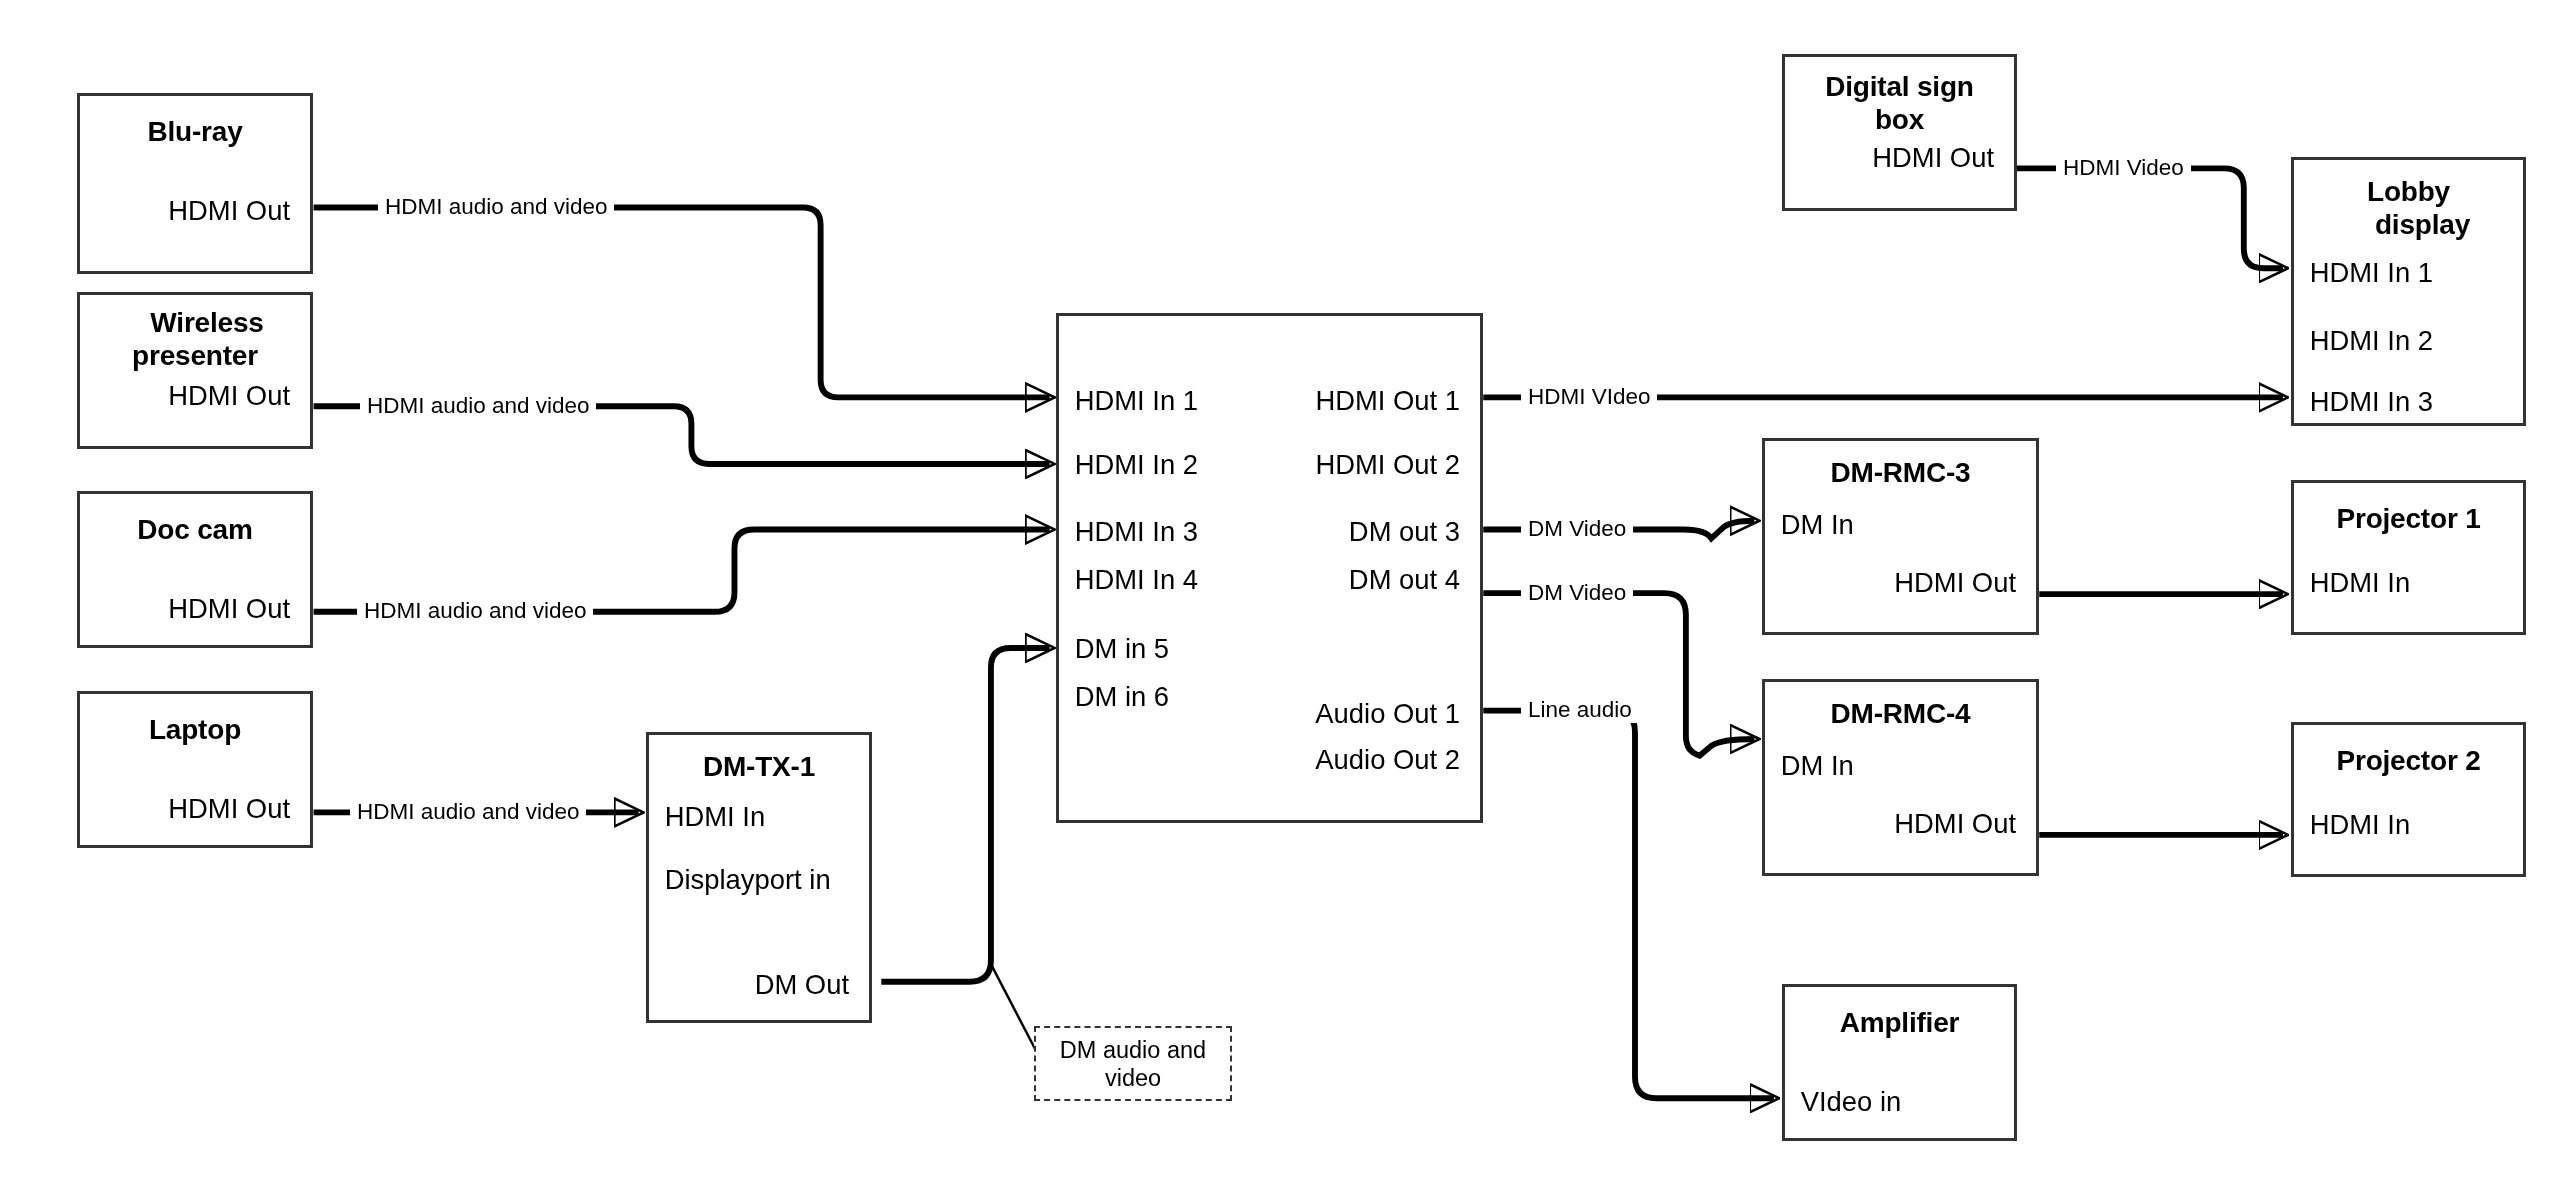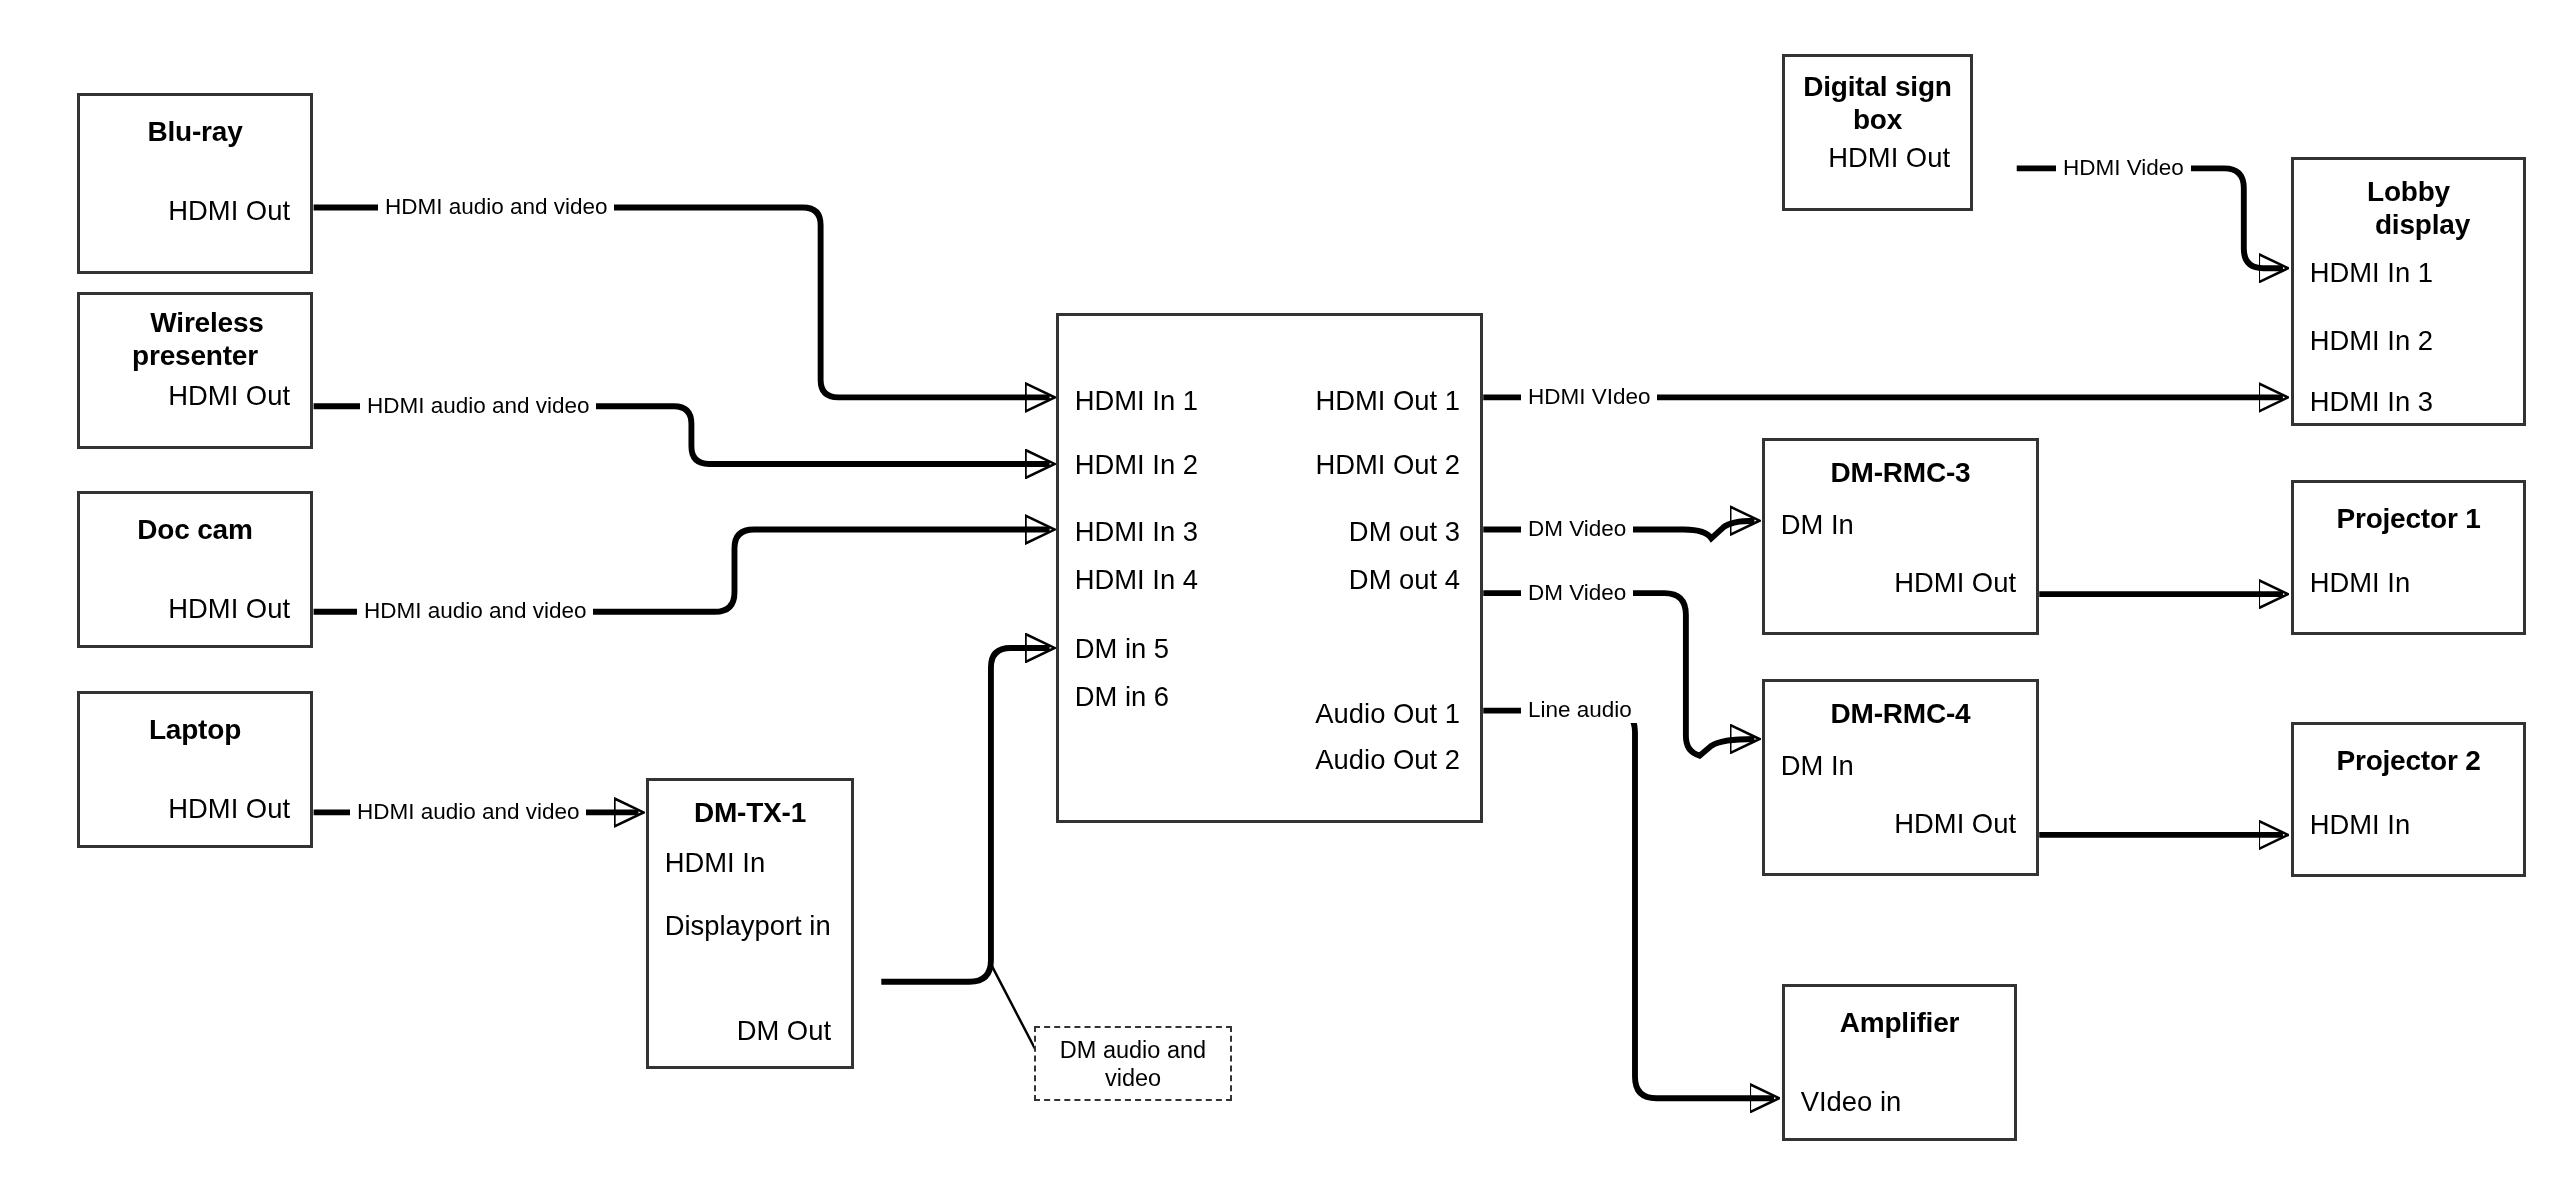--- a/index.html
+++ b/index.html
@@ -158,21 +158,21 @@
   <div class="box" style="left:77px; top:491px; width:236px; height:157px;">
     <div class="box-title" style="top:17.6px;">Doc cam</div>
     <div class="port right" style="top:98px;">HDMI Out</div>
   </div>
 
   <div class="box" style="left:77px; top:691px; width:236px; height:157px;">
     <div class="box-title" style="top:17.6px;">Laptop</div>
     <div class="port right" style="top:98px;">HDMI Out</div>
   </div>
 
-  <div class="box" style="left:646px; top:732px; width:208px; height:291px;margin-top:46px;">
+  <div class="box" style="left:646px; top:732px; width:226px; height:291px;">
     <div class="box-title" style="top:13.7px;">DM-TX-1</div>
     <div class="port left" style="top:65px;">HDMI In</div>
     <div class="port left" style="top:128px;">Displayport in</div>
     <div class="port right" style="top:233px;">DM Out</div>
   </div>
 
   <div class="callout" style="left:1034px; top:1026px; width:198px; height:75px;">DM audio and video</div>
 
   <div class="box" style="left:1056px; top:313px; width:427px; height:510px;">
 
@@ -184,21 +184,21 @@
     <div class="port left" style="top:364px;">DM in 6</div>
 
     <div class="port right" style="top:68px;">HDMI Out 1</div>
     <div class="port right" style="top:132px;">HDMI Out 2</div>
     <div class="port right" style="top:199px;">DM out 3</div>
     <div class="port right" style="top:247px;">DM out 4</div>
     <div class="port right" style="top:381px;">Audio Out 1</div>
     <div class="port right" style="top:427px;">Audio Out 2</div>
   </div>
 
-  <div class="box" style="left:1782px; top:54px; width:191px; height:157px;">
+  <div class="box" style="left:1782px; top:54px; width:235px; height:157px;">
     <div class="box-title" style="top:11.7px;">Digital sign</div>
     <div class="box-title" style="top:45px;">box</div>
     <div class="port right" style="top:84px;">HDMI Out</div>
   </div>
 
   <div class="box" style="left:2291px; top:157px; width:235px; height:269px;">
     <div class="box-title" style="top:13.7px;">Lobby</div>
     <div class="box-title" style="top:47px;margin-left:28px;">display</div>
     <div class="port left" style="top:96px;">HDMI In 1</div>
     <div class="port left" style="top:164px;">HDMI In 2</div>

